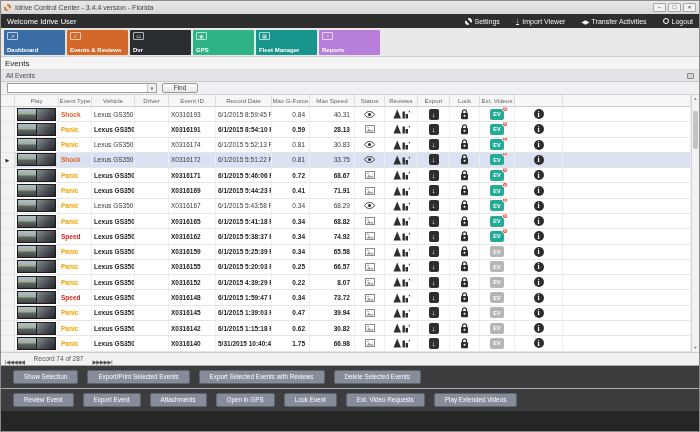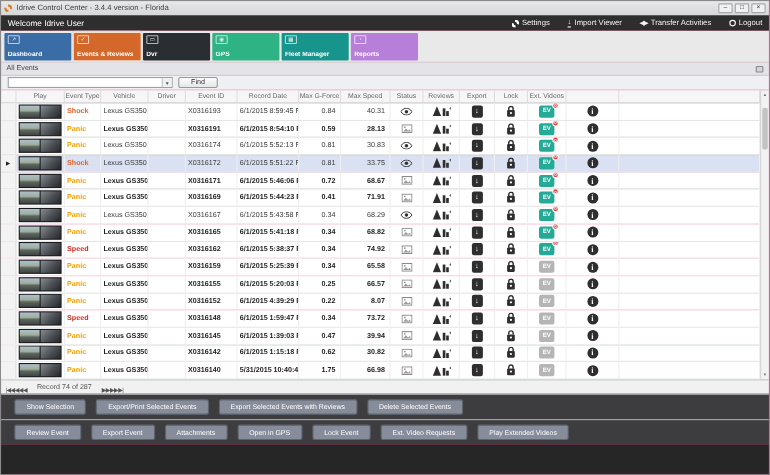--- a/index.html
+++ b/index.html
@@ -1,18 +1,18 @@
 <!DOCTYPE html>
 <html><head>
 <meta charset="utf-8">
 <style>
   * { margin:0; padding:0; box-sizing:border-box; }
   html,body { width:700px; height:432px; overflow:hidden; }
   body { font-family:"Liberation Sans", sans-serif; background:#bfbfbf; }
-  .window { width:700px; height:432px; background:#ec4899; border:1px solid #8a8a8a; display:flex; flex-direction:column; }
+  .window { width:700px; height:432px; background:#d946ef; border:1px solid #8a8a8a; display:flex; flex-direction:column; }
 
   
   .titlebar { height:13px; background:linear-gradient(#e9e9e9,#d7d7d7); display:flex; align-items:center; padding:0 3px; flex:0 0 auto; }
   .app-icon { width:7px; height:7px; border:2px dashed #e07820; border-radius:50%; margin-right:4px; }
   .title-text { font-size:7px; color:#444; flex:1; white-space:nowrap; }
   .win-btns { display:flex; gap:2px; }
   .win-btn { width:13px; height:9px; background:#f1f1f1; border:1px solid #a8a8a8; border-radius:1px; font-size:6px; line-height:7px; text-align:center; color:#333; }
 
   
   .appbar { height:14px; background:#2e2e2e; color:#fff; display:flex; align-items:center; padding:0 6px; flex:0 0 auto; }
@@ -152,20 +152,23 @@
     <span class="tab-icon">▦</span>
     <span class="tab-label">Fleet Manager</span>
   </span>
 
   <span class="tab" style="background: rgb(183, 127, 217);">
     <span class="tab-icon">◔</span>
     <span class="tab-label">Reports</span>
   </span>
 </div>
 
+  <div class="page-title-bar">
+    <span class="page-title">Events</span>
+  </div>
 
   <div class="section-bar">
     <span class="section-label">All Events</span>
     <span class="pin-icon"></span>
   </div>
 
   <div class="search-row">
     <span class="combo">
       <span class="combo-value"></span>
       <span class="combo-arrow">▼</span>

